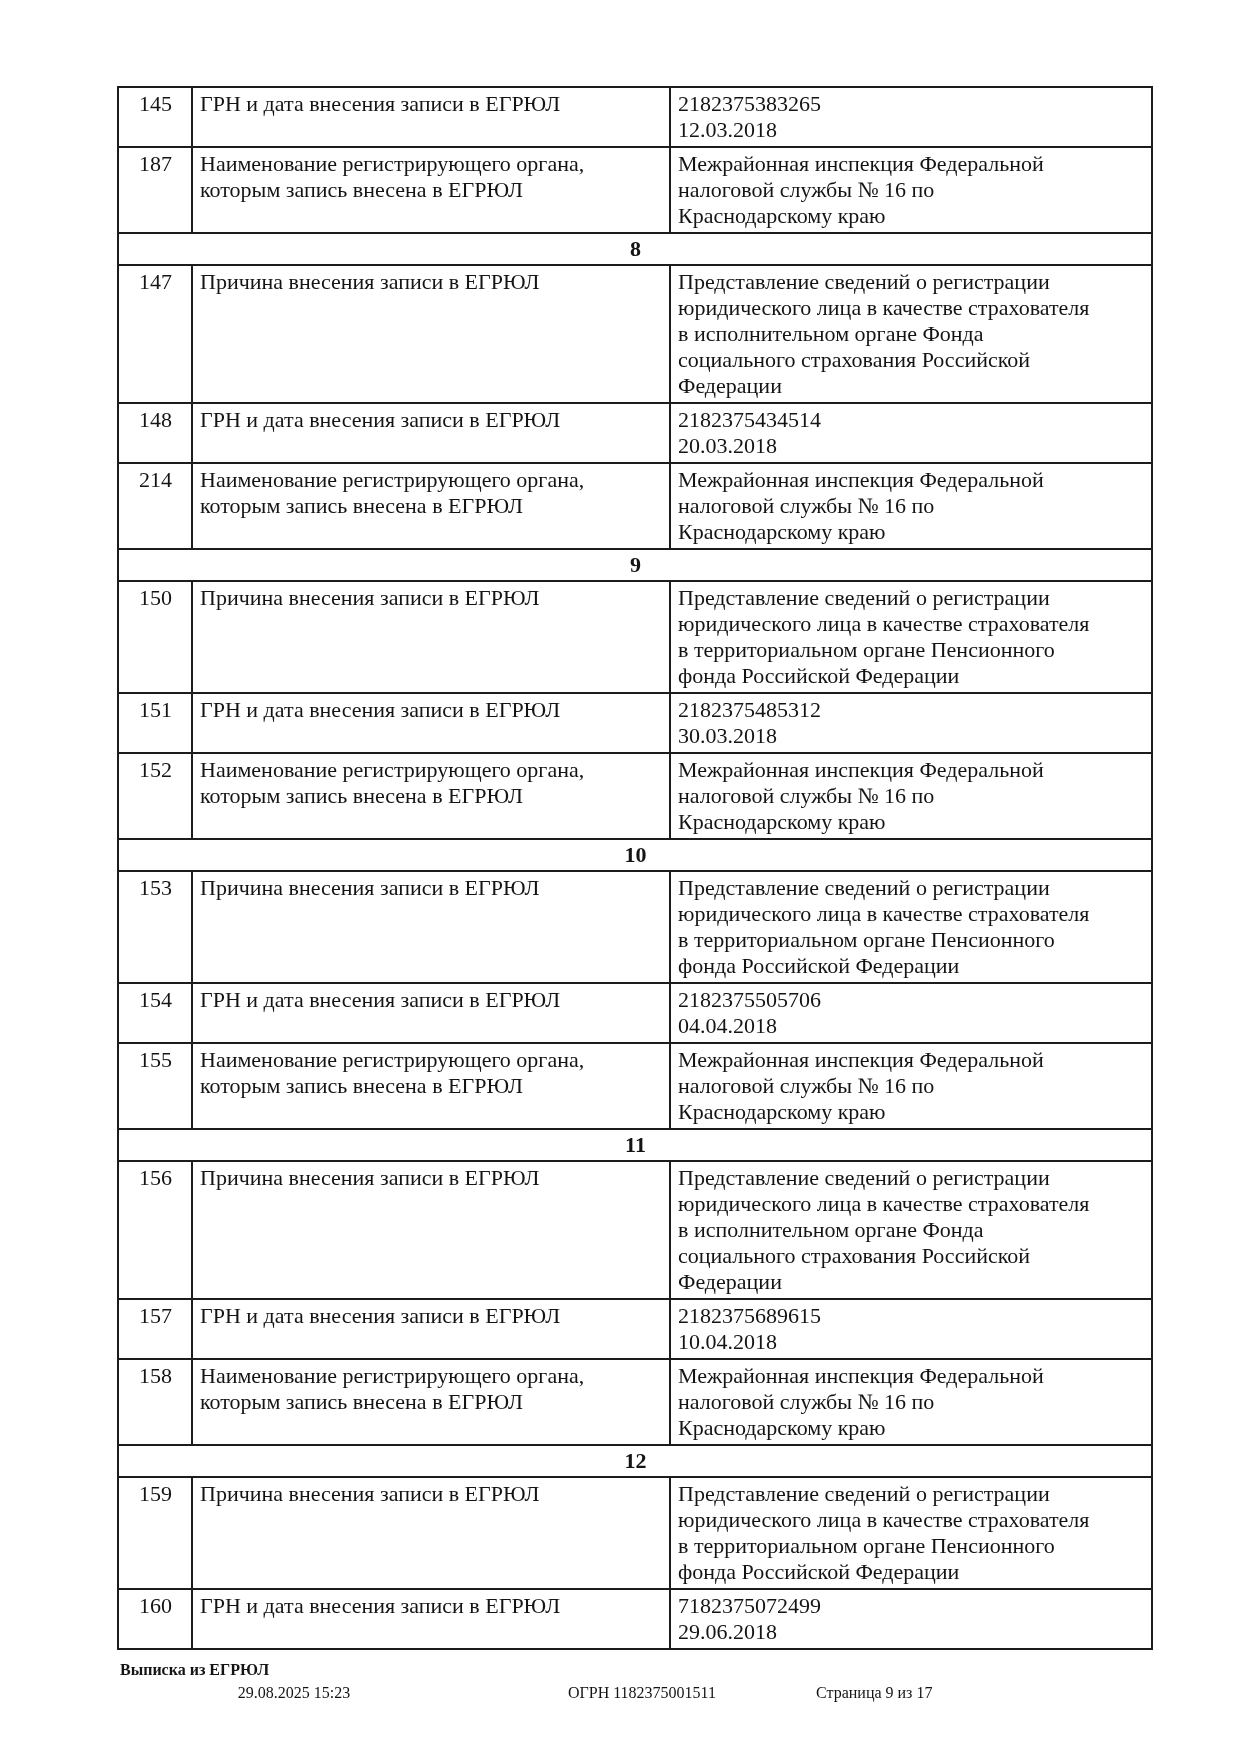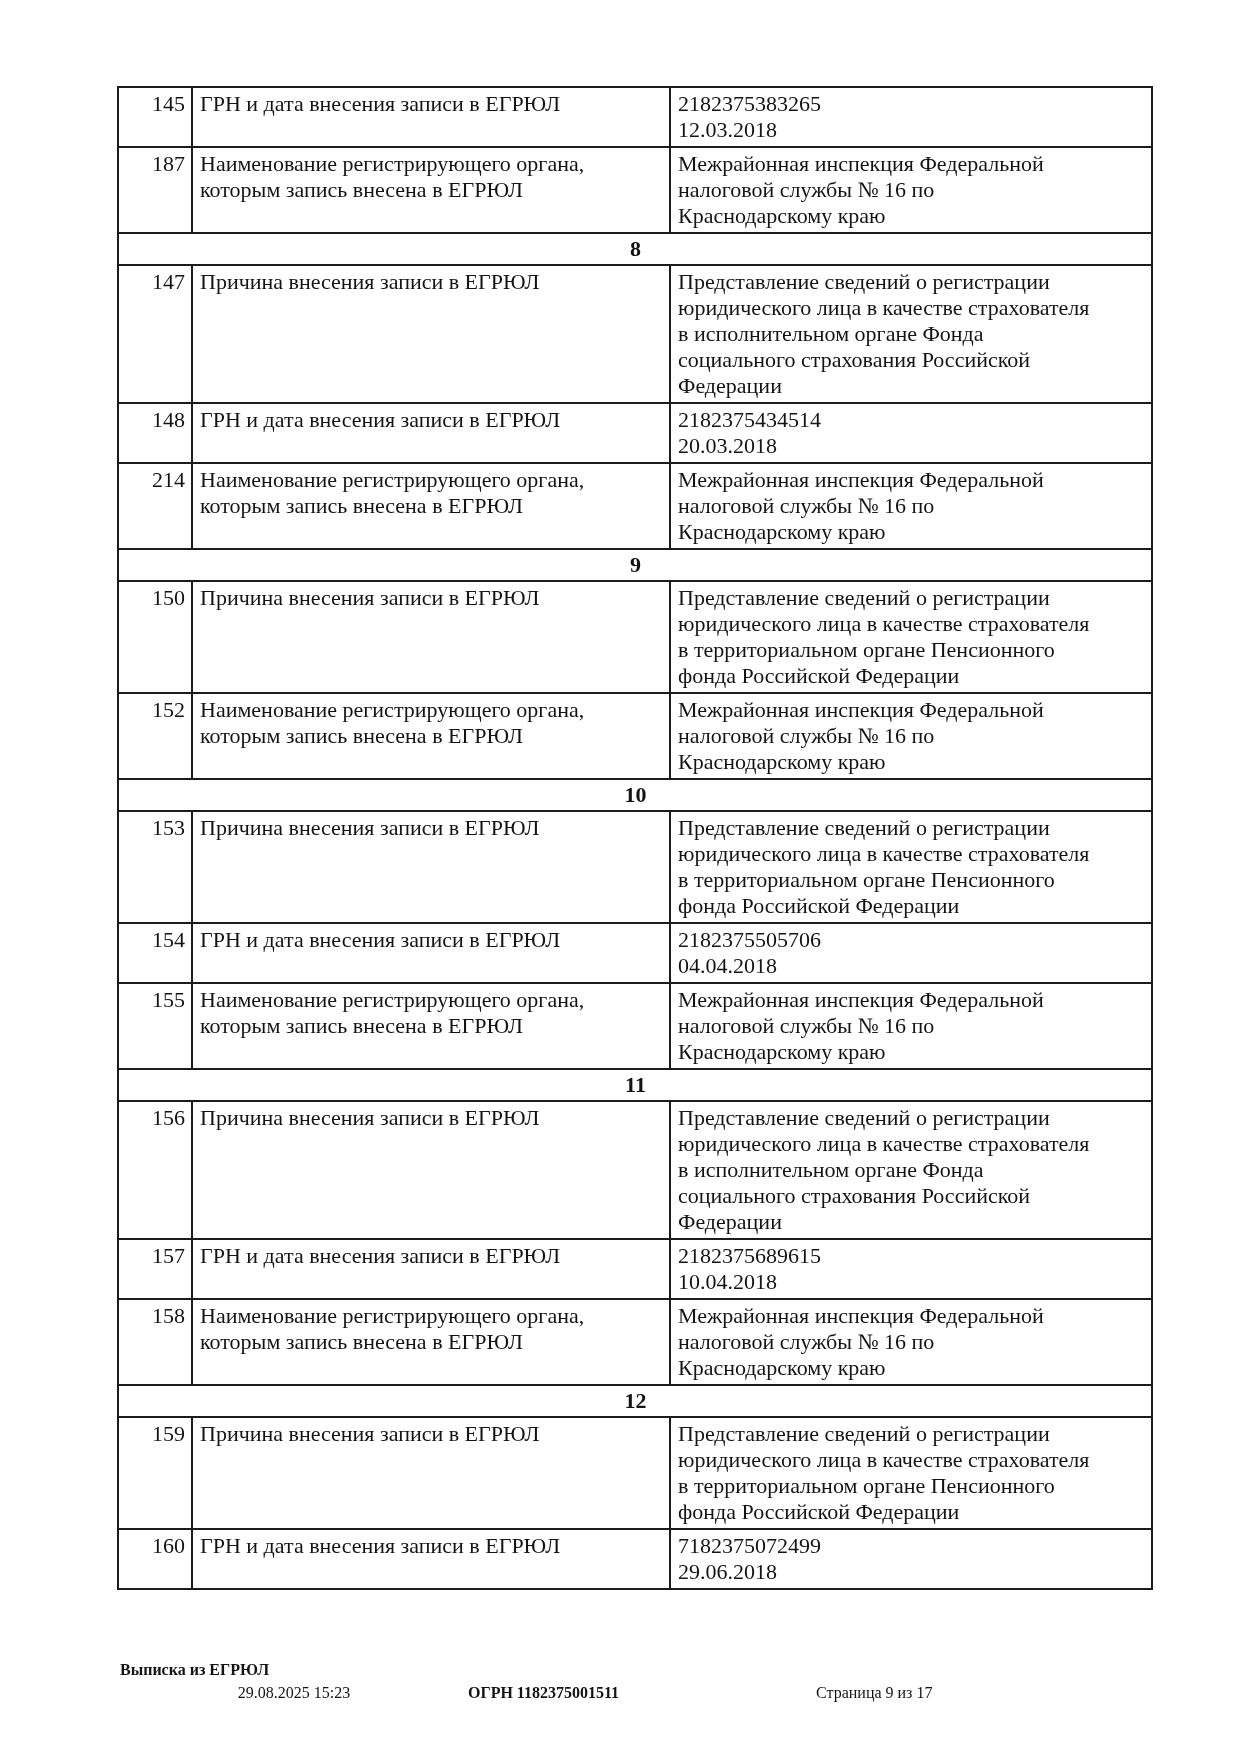--- a/index.html
+++ b/index.html
@@ -29,21 +29,21 @@
   table.records td {
     border: 2px solid #1c1c1c;
     vertical-align: top;
     padding: 3px 6px 3px 7px;
     overflow: hidden;
   }
   col.c-num   { width: 74px; }
   col.c-name  { width: 478px; }
   col.c-value { width: 482px; }
   td.num {
-    text-align: right;
+    text-align: center;
     padding-left: 2px;
     padding-right: 2px;
     margin-left: 20px;
   }
   td.name, td.value {
     white-space: pre-line;
   }
   tr.section td {
     text-align: center;
     font-weight: bold;
@@ -60,21 +60,21 @@
     margin-left: 12px;
   }
   .f-title {
     font-weight: bold;
   }
   .f-row {
     display: grid;
     grid-template-columns: 1fr 1fr 1fr;
   }
   .f-left   { text-align: center; }
-  .f-center { text-align: left; font-weight: bold; }
+  .f-center { text-align: center; }
   .f-right  { }
 </style>
 </head>
 <body>
 
 <div class="page">
 
   <table class="records">
     <colgroup>
         <col class="c-num">
@@ -125,20 +125,26 @@
       <tr class="section">
         <td colspan="3">9</td>
       </tr>
       <tr>
         <td class="num">150</td>
         <td class="name">Причина внесения записи в ЕГРЮЛ</td>
         <td class="value">Представление сведений о регистрации
 юридического лица в качестве страхователя
 в территориальном органе Пенсионного
 фонда Российской Федерации</td>
+      </tr>
+      <tr>
+        <td class="num">151</td>
+        <td class="name">ГРН и дата внесения записи в ЕГРЮЛ</td>
+        <td class="value">2182375485312
+30.03.2018</td>
       </tr>
       <tr>
         <td class="num">152</td>
         <td class="name">Наименование регистрирующего органа,
 которым запись внесена в ЕГРЮЛ</td>
         <td class="value">Межрайонная инспекция Федеральной
 налоговой службы № 16 по
 Краснодарскому краю</td>
       </tr>
       <tr class="section">

